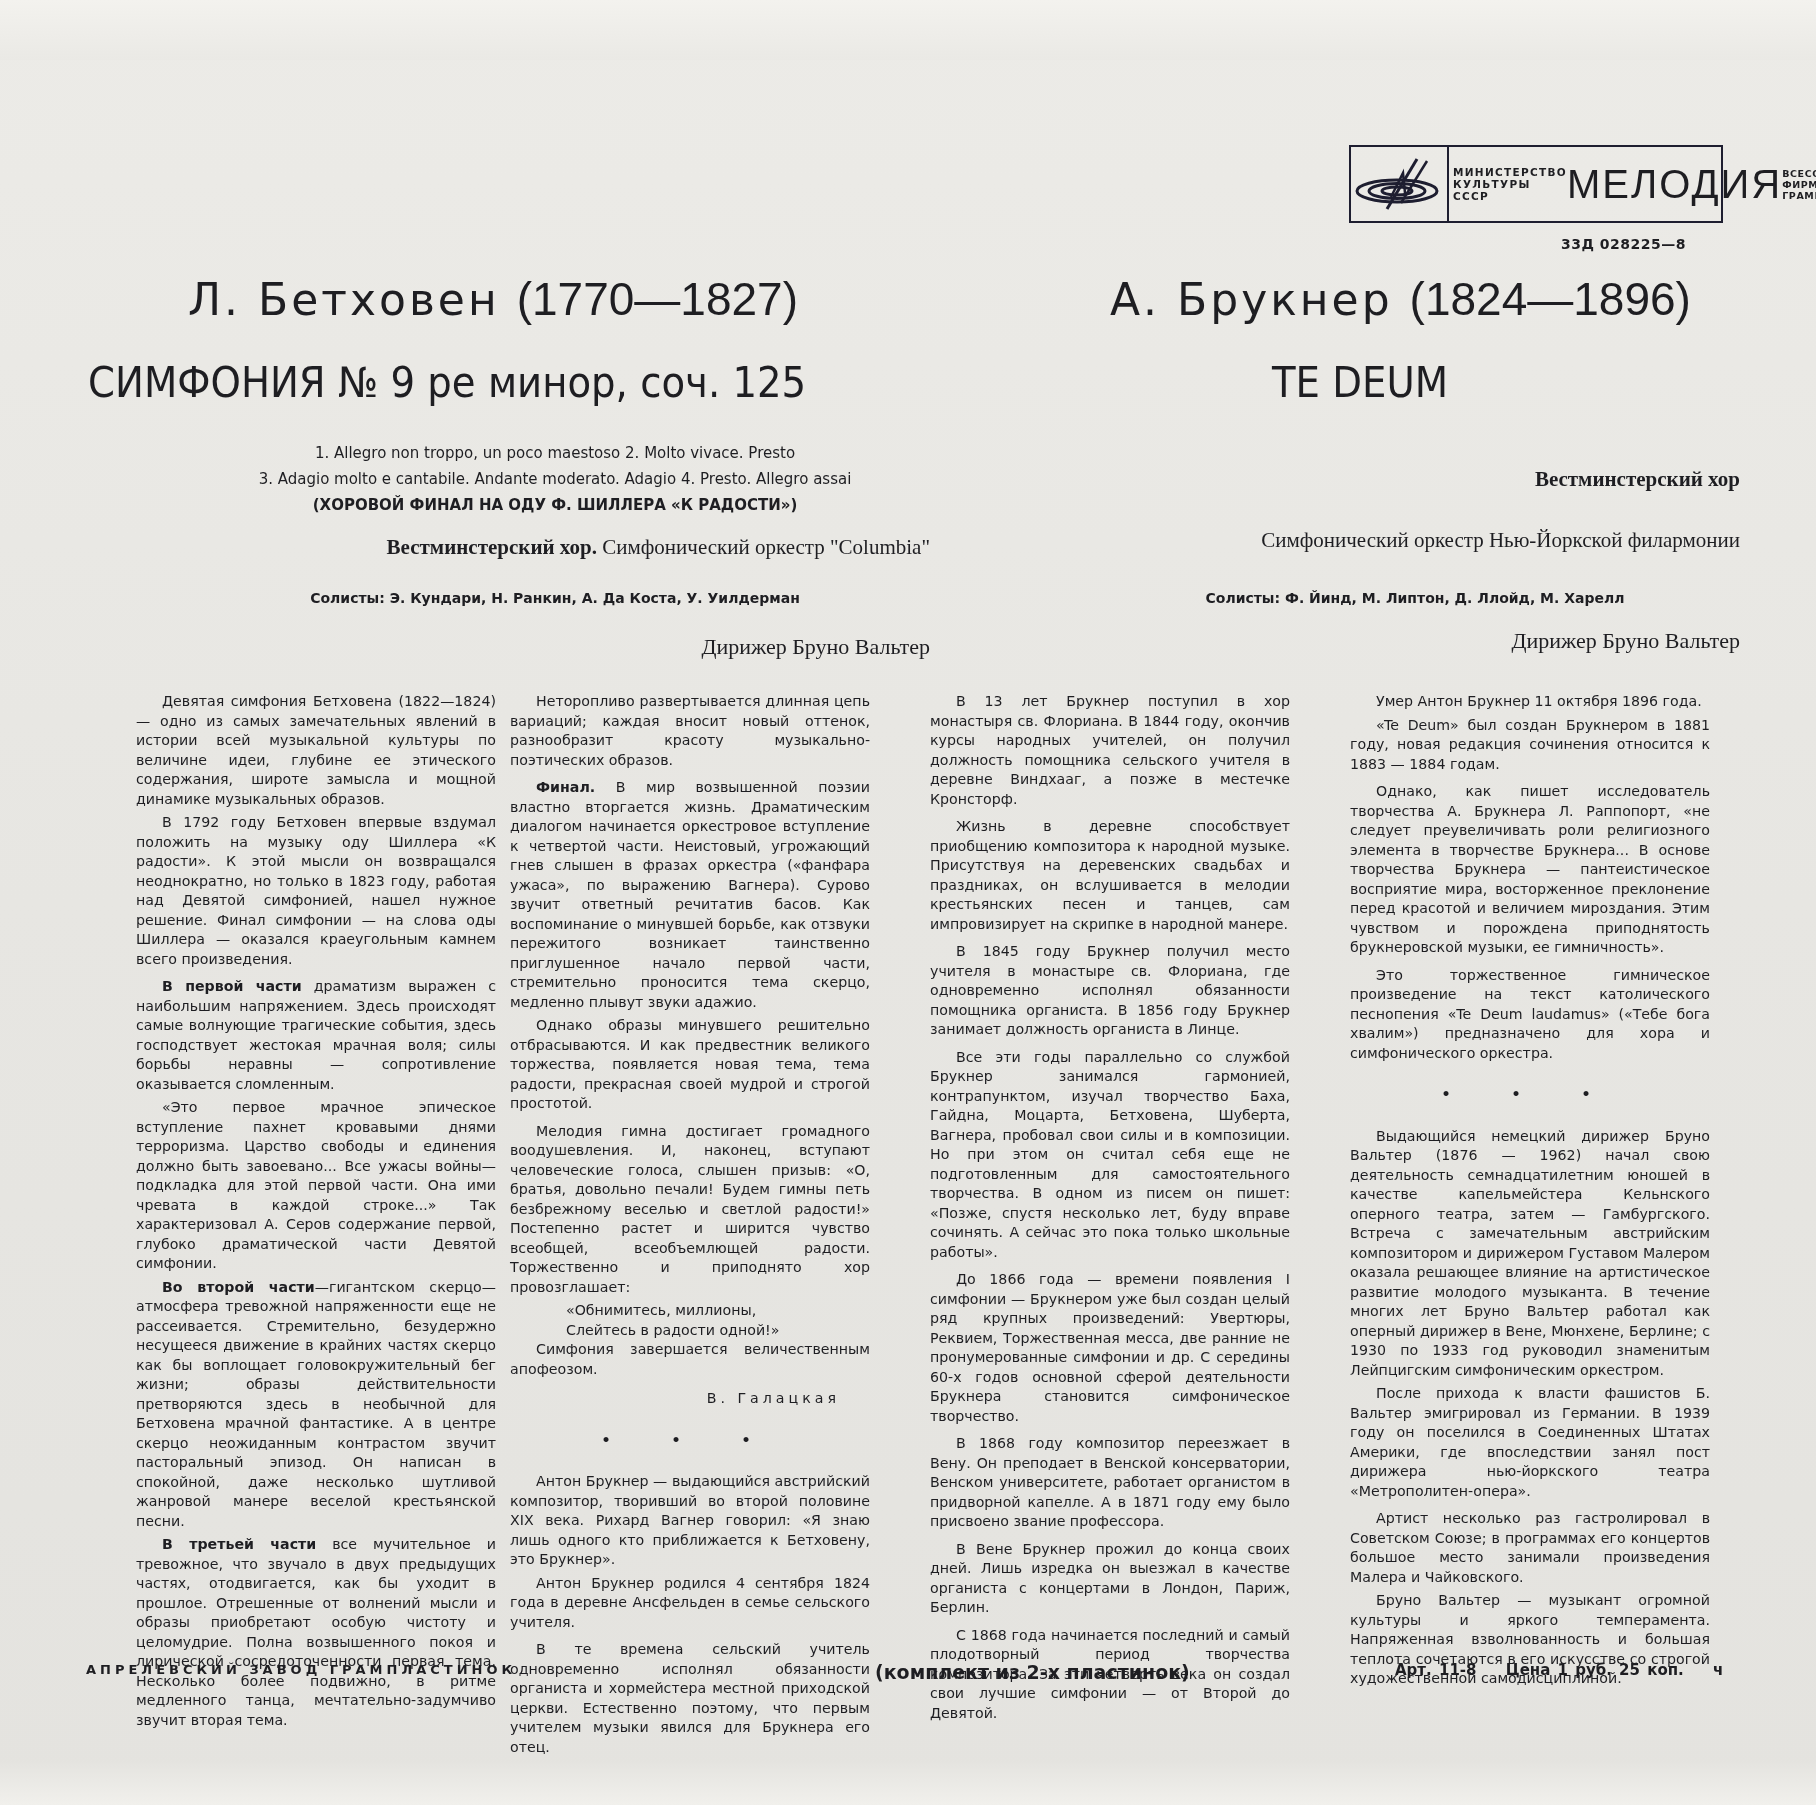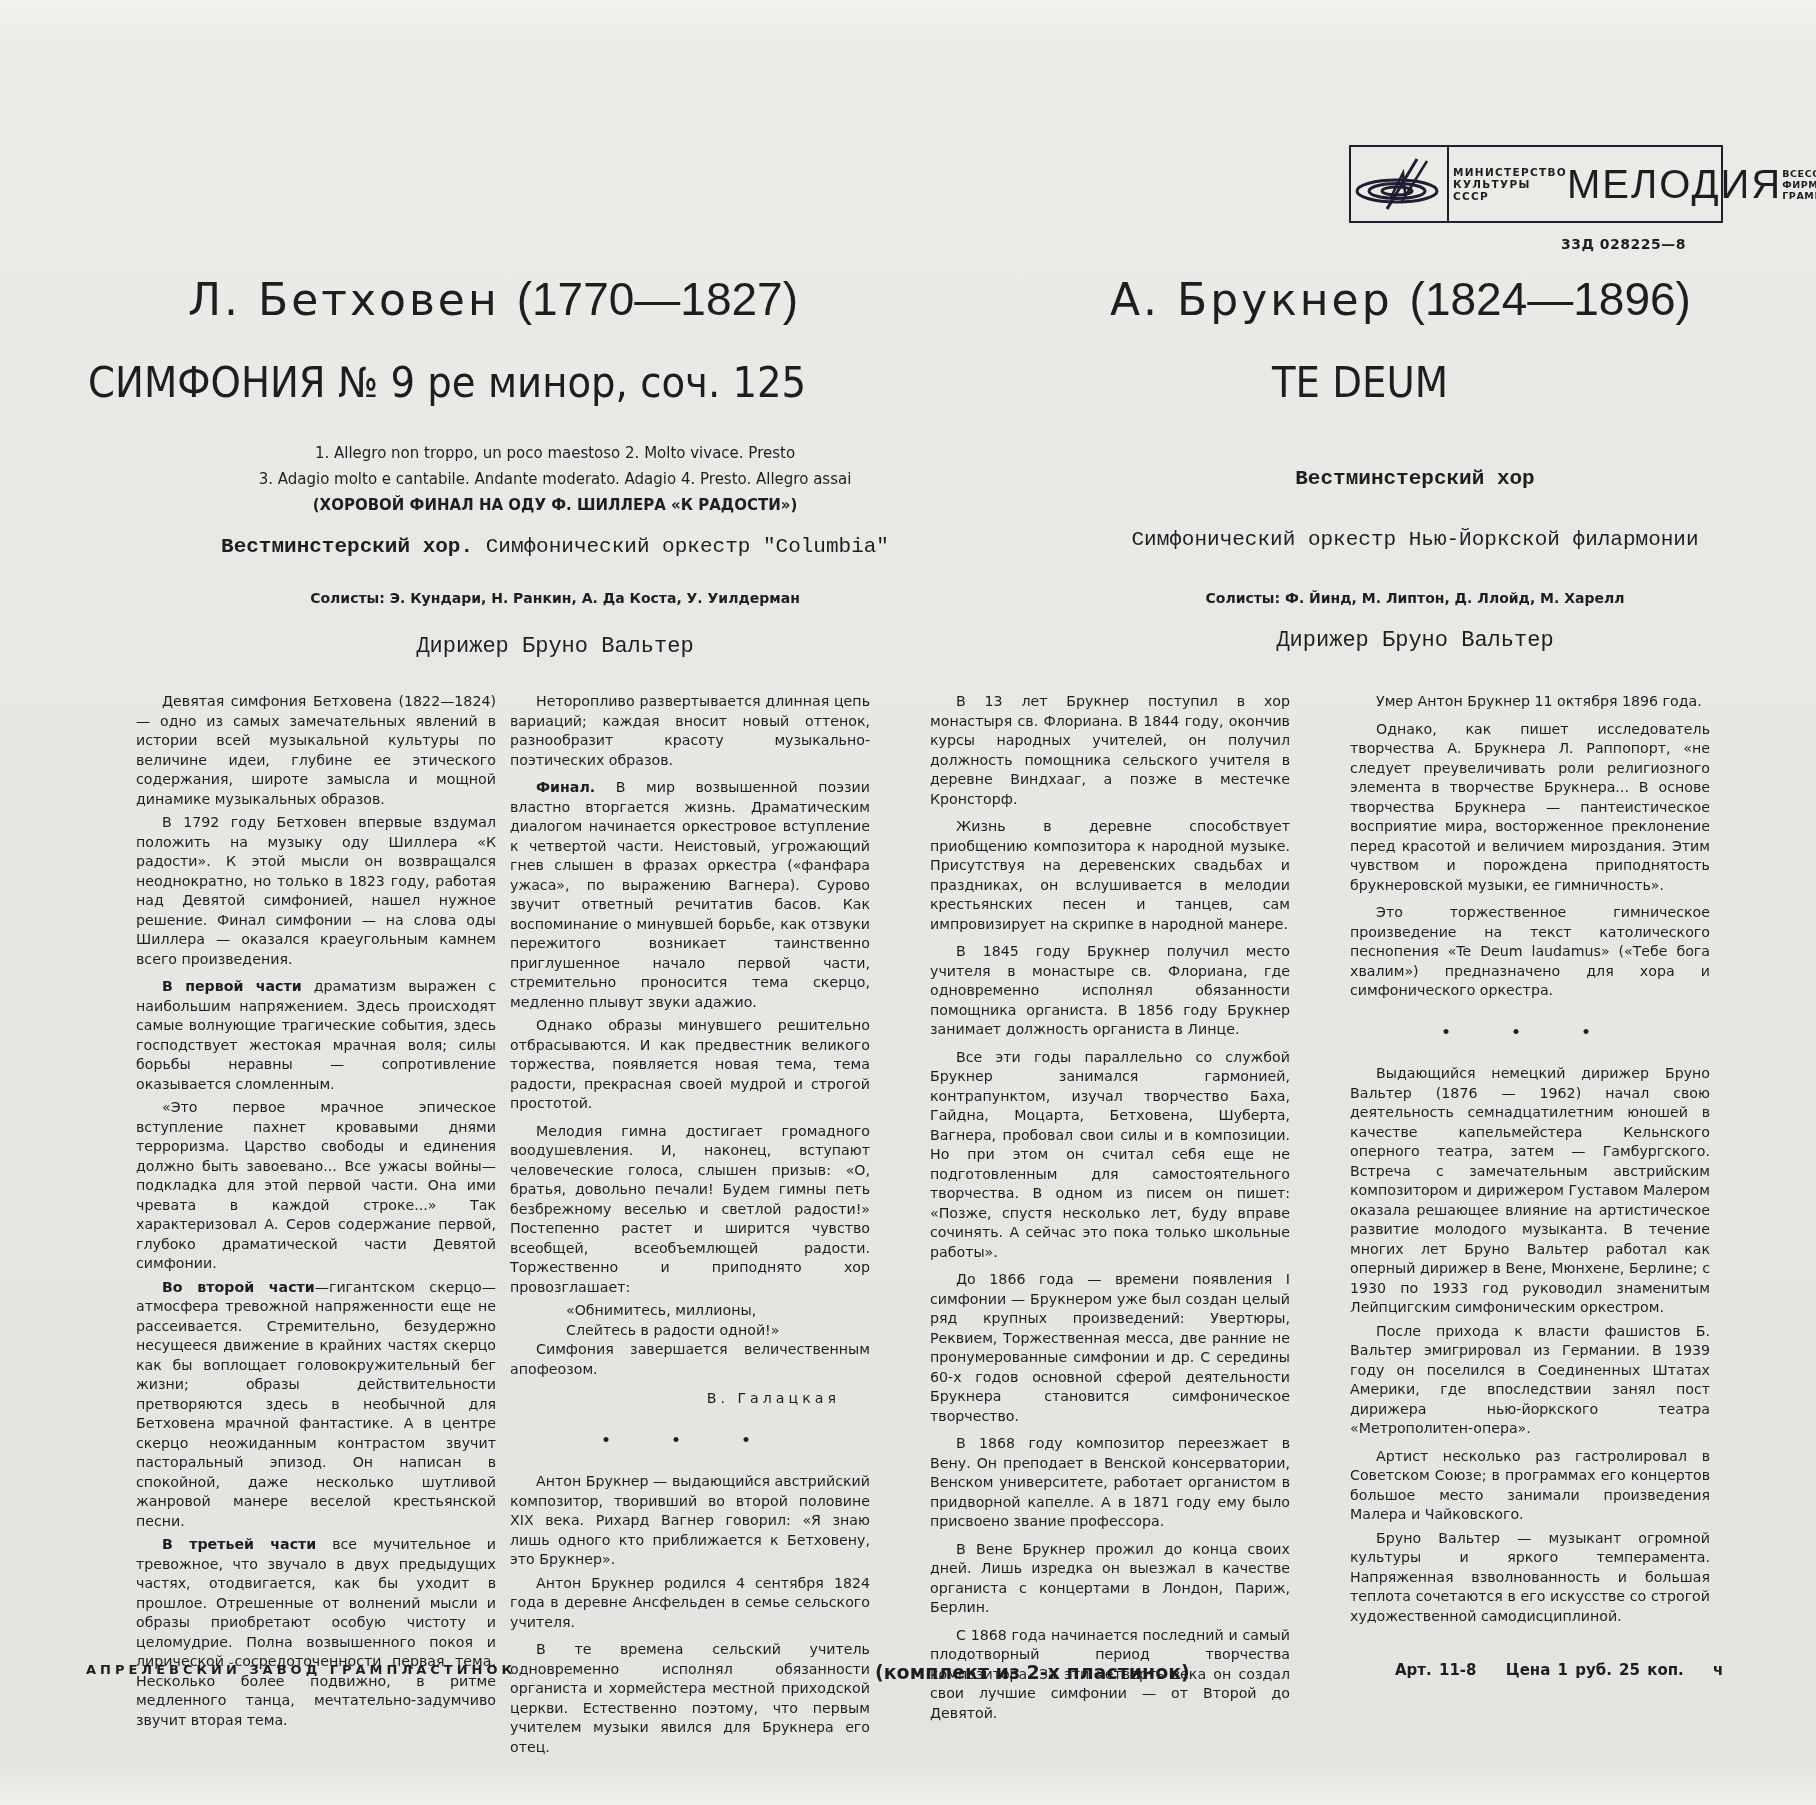--- a/index.html
+++ b/index.html
@@ -25,21 +25,21 @@
   .logo-ministry { font-size:10.5px; letter-spacing:1.3px; font-weight:bold; }
   .logo-name { font-size:40px; line-height:38px; letter-spacing:2px; font-family:"Liberation Sans", sans-serif; }
   .logo-firm { font-size:9.5px; letter-spacing:0.6px; font-weight:bold; }
   .catalog { position:absolute; left:1561px; top:236px; font-size:14px; font-weight:bold; letter-spacing:0.5px; }
 
   
   .composer { position:absolute; font-family:"DejaVu Sans", sans-serif; font-size:44px; letter-spacing:3px; }
   .composer .years { letter-spacing:0; font-family:"Liberation Sans", sans-serif; font-size:46px; }
   .work { position:absolute; font-family:"DejaVu Sans", sans-serif; font-size:42px; font-weight:normal; transform:scaleX(0.92); transform-origin:left top; }
   .movements { position:absolute; left:180px; top:440px; width:750px; text-align:center; font-size:15px; line-height:26px; }
-  .serif-line { position:absolute; font-family:Liberation Mono, monospace; font-size:21px; text-align:center; }
+  .serif-line { position:absolute; font-family:Liberation Serif, serif; font-size:21px; text-align:right; }
   .serif-line b { font-weight:bold; }
   .soloists { position:absolute; font-size:14px; font-weight:bold; text-align:center; }
   .soloists .lbl { font-weight:bold; }
 
   
   .col { position:absolute; top:692px; width:360px; font-size:14.2px; line-height:19.5px; text-align:justify; hyphens:manual; }
   .col p { margin:0 0 4px 0; text-indent:26px; }
   .col p.gap { margin-top:8px; }
   .col b { font-weight:bold; }
   .col .quote { text-indent:0; padding-left:56px; margin:0 0; }
@@ -141,20 +141,21 @@
     <p class="gap">В 1845 году Брукнер получил место учителя в монастыре св. Флориана, где одновременно исполнял обязанности помощника органиста. В 1856 году Брукнер занимает должность органиста в Линце.</p>
     <p class="gap">Все эти годы параллельно со службой Брукнер занимался гармонией, контрапунктом, изучал творчество Баха, Гайдна, Моцарта, Бетховена, Шуберта, Вагнера, пробовал свои силы и в композиции. Но при этом он считал себя еще не подготовленным для самостоятельного творчества. В одном из писем он пишет: «Позже, спустя несколько лет, буду вправе сочинять. А сейчас это пока только школьные работы».</p>
     <p class="gap">До 1866 года — времени появления I симфонии — Брукнером уже был создан целый ряд крупных произведений: Увертюры, Реквием, Торжественная месса, две ранние не пронумерованные симфонии и др. С середины 60-х годов основной сферой деятельности Брукнера становится симфоническое творчество.</p>
     <p class="gap">В 1868 году композитор переезжает в Вену. Он преподает в Венской консерватории, Венском университете, работает органистом в придворной капелле. А в 1871 году ему было присвоено звание профессора.</p>
     <p class="gap">В Вене Брукнер прожил до конца своих дней. Лишь изредка он выезжал в качестве органиста с концертами в Лондон, Париж, Берлин.</p>
     <p class="gap">С 1868 года начинается последний и самый плодотворный период творчества композитора. За эти четверть века он создал свои лучшие симфонии — от Второй до Девятой.</p>
   </div>
 
   <div class="col" style="left:1350px;">
     <p>Умер Антон Брукнер 11 октября 1896 года.</p>
+    <p>«Te Deum» был создан Брукнером в 1881 году, новая редакция сочинения относится к 1883 — 1884 годам.</p>
     <p class="gap">Однако, как пишет исследователь творчества А. Брукнера Л. Раппопорт, «не следует преувеличивать роли религиозного элемента в творчестве Брукнера... В основе творчества Брукнера — пантеистическое восприятие мира, восторженное преклонение перед красотой и величием мироздания. Этим чувством и порождена приподнятость брукнеровской музыки, ее гимничность».</p>
     <p class="gap">Это торжественное гимническое произведение на текст католического песнопения «Te Deum laudamus» («Тебе бога хвалим») предназначено для хора и симфонического оркестра.</p>
     <p class="dots">• • •</p>
     <p>Выдающийся немецкий дирижер Бруно Вальтер (1876 — 1962) начал свою деятельность семнадцатилетним юношей в качестве капельмейстера Кельнского оперного театра, затем — Гамбургского. Встреча с замечательным австрийским композитором и дирижером Густавом Малером оказала решающее влияние на артистическое развитие молодого музыканта. В течение многих лет Бруно Вальтер работал как оперный дирижер в Вене, Мюнхене, Берлине; с 1930 по 1933 год руководил знаменитым Лейпцигским симфоническим оркестром.</p>
     <p>После прихода к власти фашистов Б. Вальтер эмигрировал из Германии. В 1939 году он поселился в Соединенных Штатах Америки, где впоследствии занял пост дирижера нью-йоркского театра «Метрополитен-опера».</p>
     <p class="gap">Артист несколько раз гастролировал в Советском Союзе; в программах его концертов большое место занимали произведения Малера и Чайковского.</p>
     <p>Бруно Вальтер — музыкант огромной культуры и яркого темперамента. Напряженная взволнованность и большая теплота сочетаются в его искусстве со строгой художественной самодисциплиной.</p>
   </div>
 
   <div class="footer-left">АПРЕЛЕВСКИЙ ЗАВОД ГРАМПЛАСТИНОК</div>

